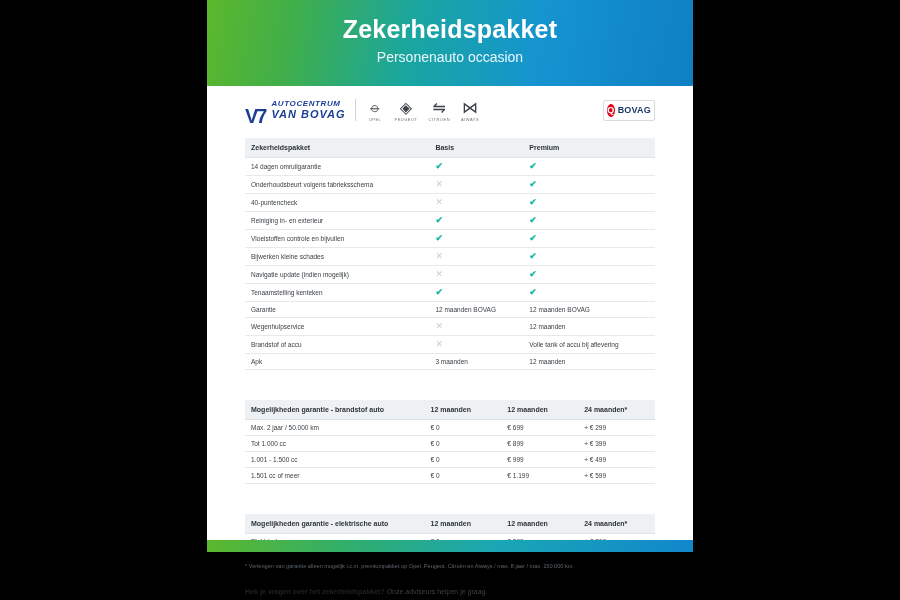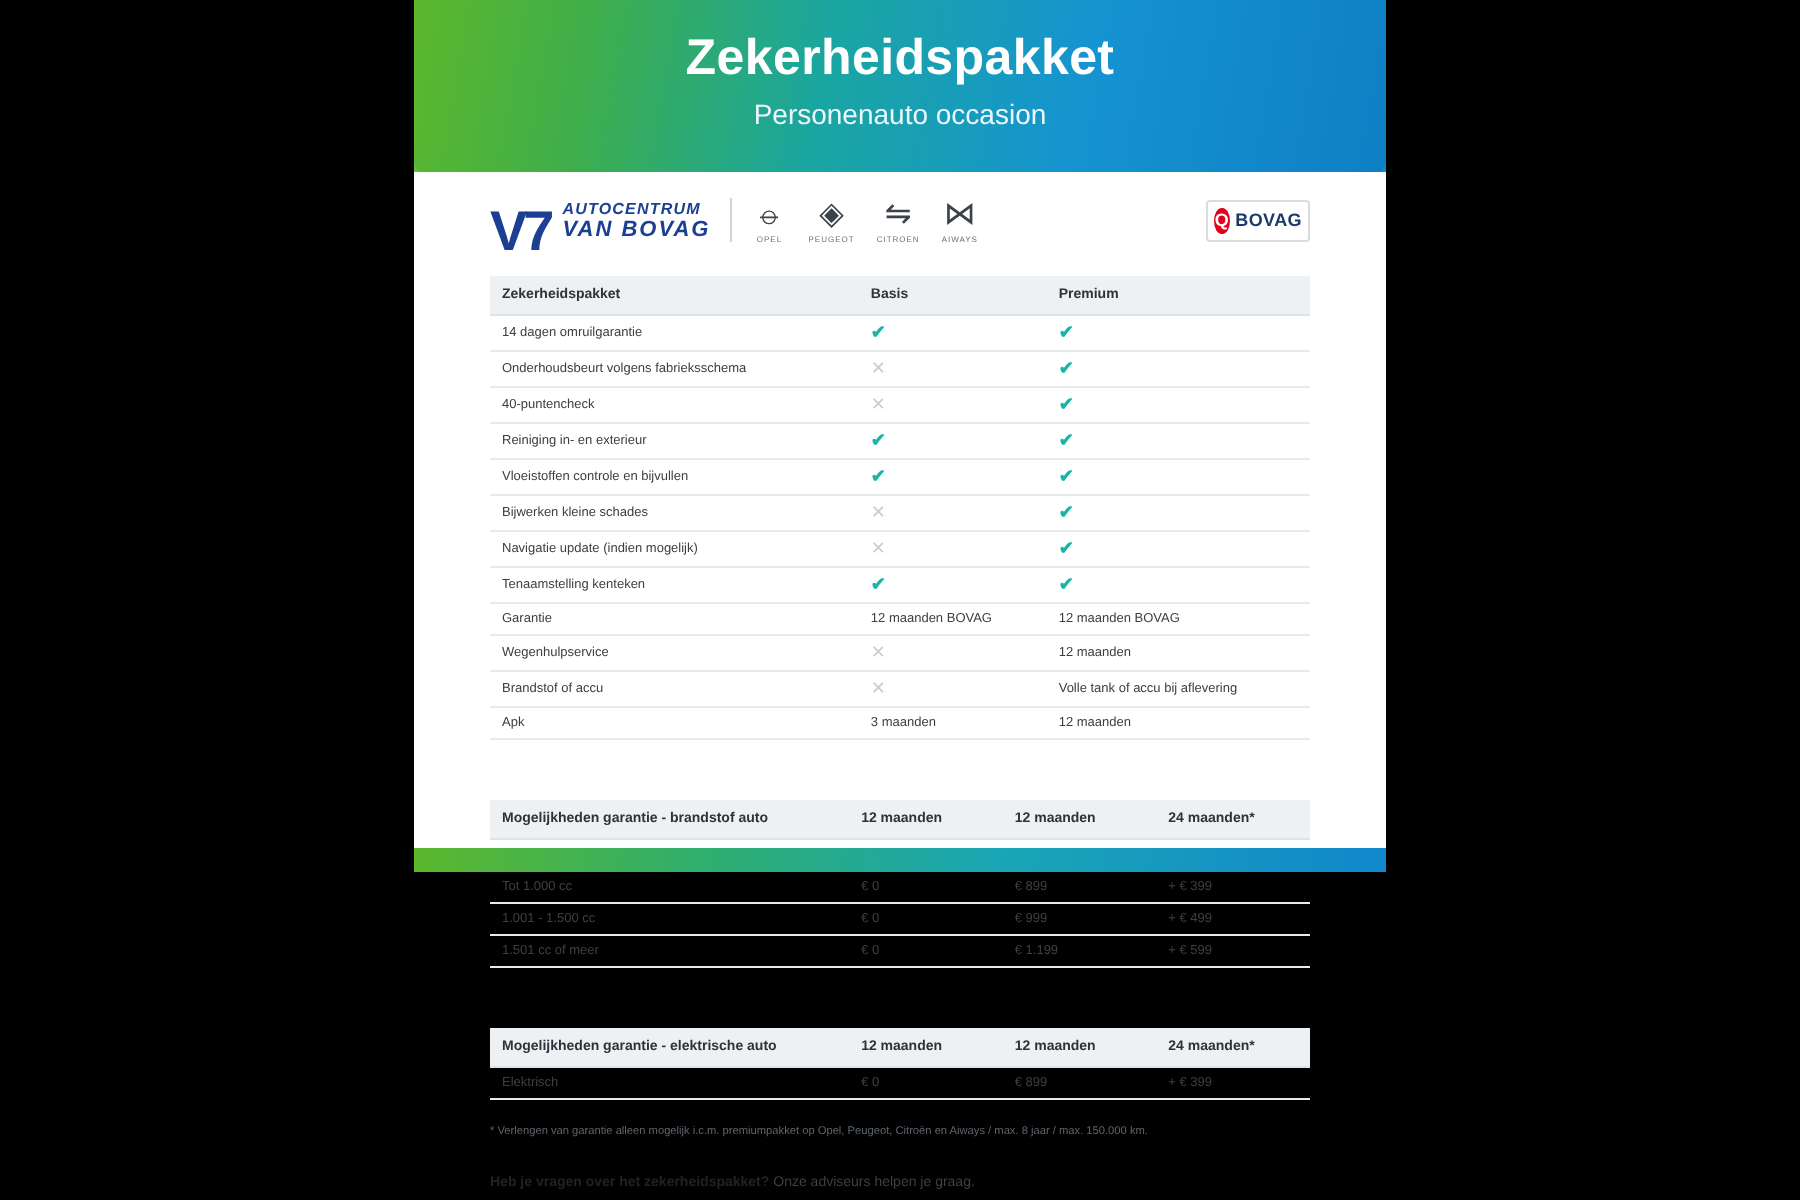--- a/index.html
+++ b/index.html
@@ -11,21 +11,21 @@
     width: 900px;
     height: 600px;
     overflow: hidden;
     font-family: "Liberation Sans", sans-serif;
   }
   .page {
     position: absolute;
     left: 207px;
     top: 0;
     width: 486px;
-    height: 436px;
+    height: 552px;
     background: #ffffff;
   }
   
   .banner {
     position: relative;
     height: 86px;
     background: linear-gradient(100deg, #5cb82c 0%, #3fae4a 18%, #1aa6a0 42%, #1594d0 68%, #0f7fc4 100%);
     overflow: hidden;
   }
   .banner:before {
@@ -63,21 +63,21 @@
     align-items: center;
     padding: 0 38px;
     box-sizing: border-box;
   }
   .dealer {
     display: flex;
     align-items: center;
     gap: 6px;
   }
   .dealer-mark {
-    font-size: 28px;
+    font-size: 20px;
     color: #1c3f94;
     font-weight: bold;
     line-height: 1;
     letter-spacing: -2px;
     margin-top: 12px;
   }
   .dealer-text {
     font-size: 8px;
     line-height: 10px;
     color: #1c3f94;

